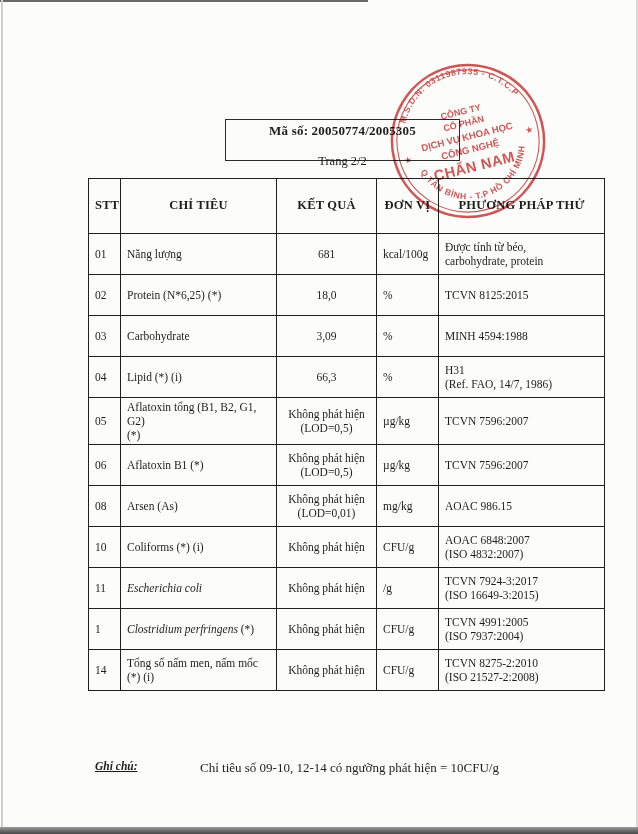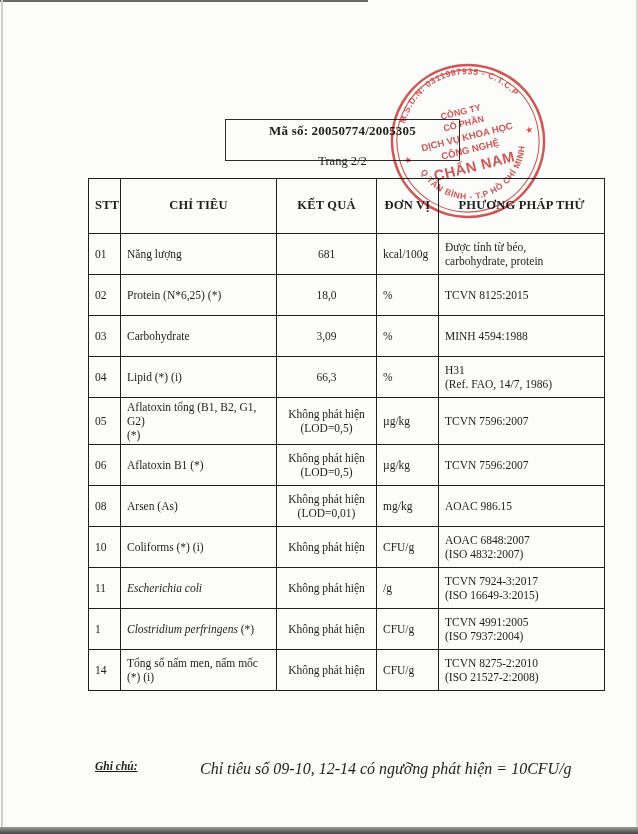--- a/index.html
+++ b/index.html
@@ -39,21 +39,21 @@
   .cell-result{text-align:center;white-space:pre-line;}
   .cell-unit{text-align:left;}
   .cell-method{text-align:left;white-space:pre-line;padding-left:8px;}
   
   .footnote-label{
     position:absolute;left:95px;top:760px;
     font-style:italic;font-weight:bold;text-decoration:underline;font-size:11.5px;
   }
   .footnote-text{
     position:absolute;left:200px;top:760px;
-    font-style:italic;font-size:16px;
+    font-size:13px;
   }
   
   .stamp{
     position:absolute;left:388px;top:61px;width:160px;height:160px;
     transform:rotate(-14deg);
     mix-blend-mode:multiply;opacity:.92;pointer-events:none;
   }
   .stamp text{font-family:"Liberation Sans","DejaVu Sans",sans-serif;font-weight:bold;}
 </style>
 </head>

